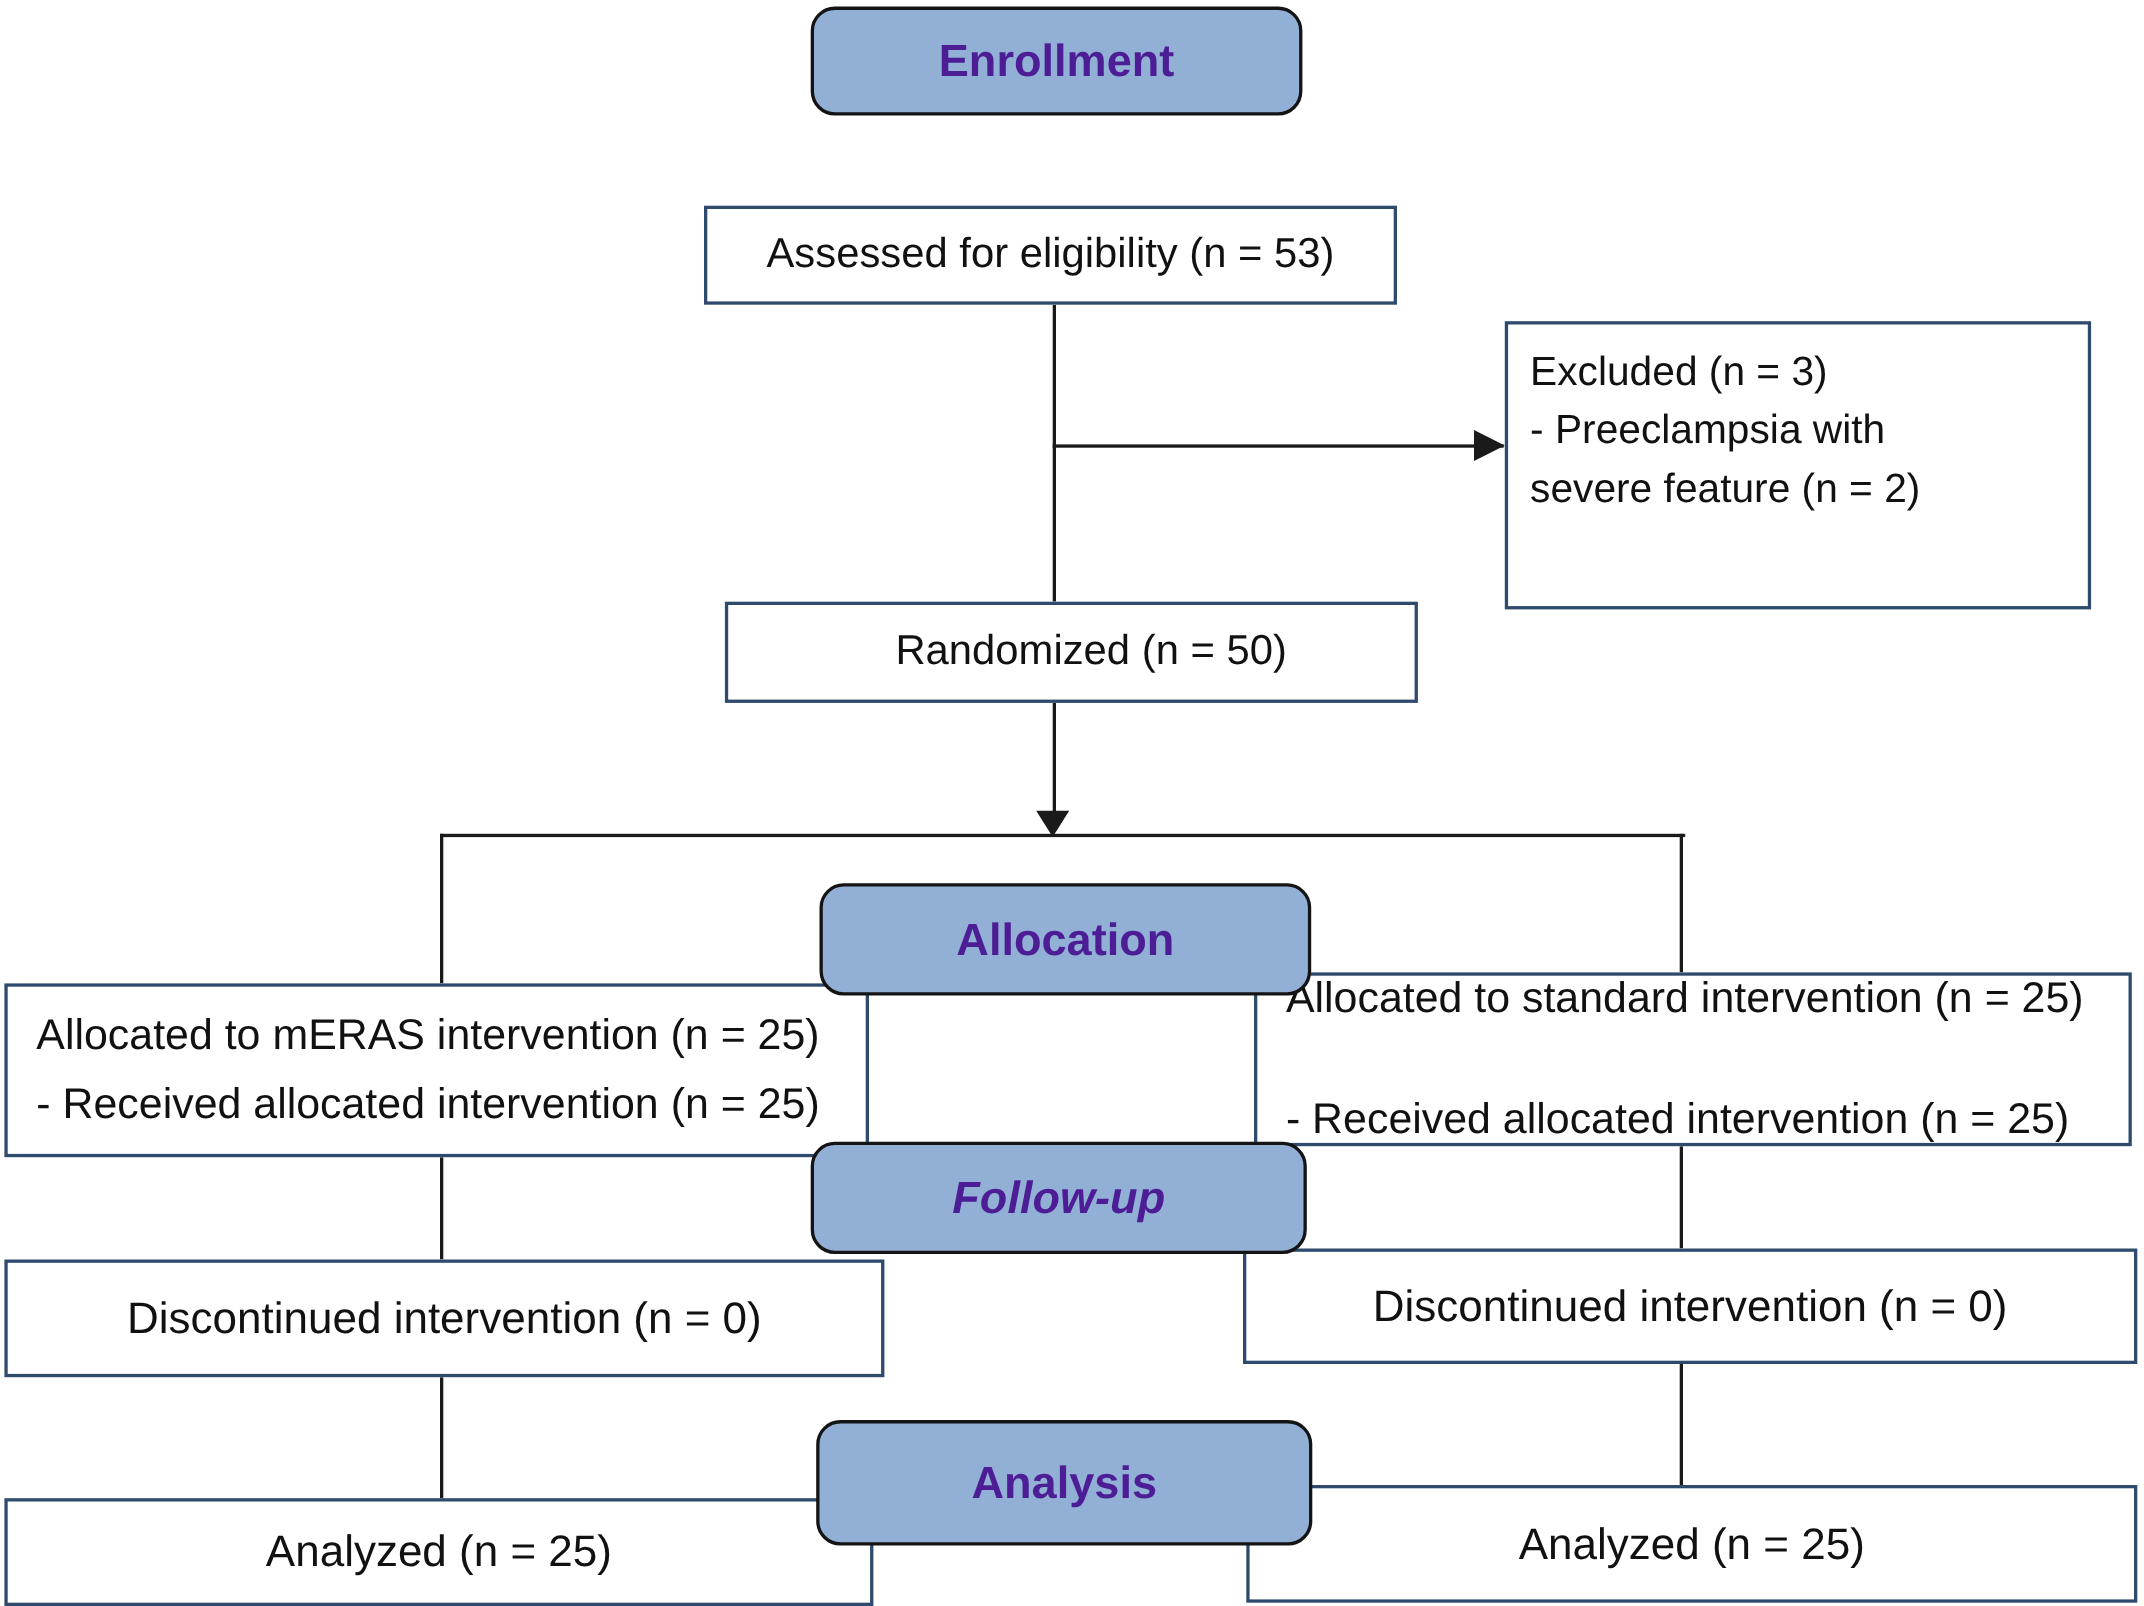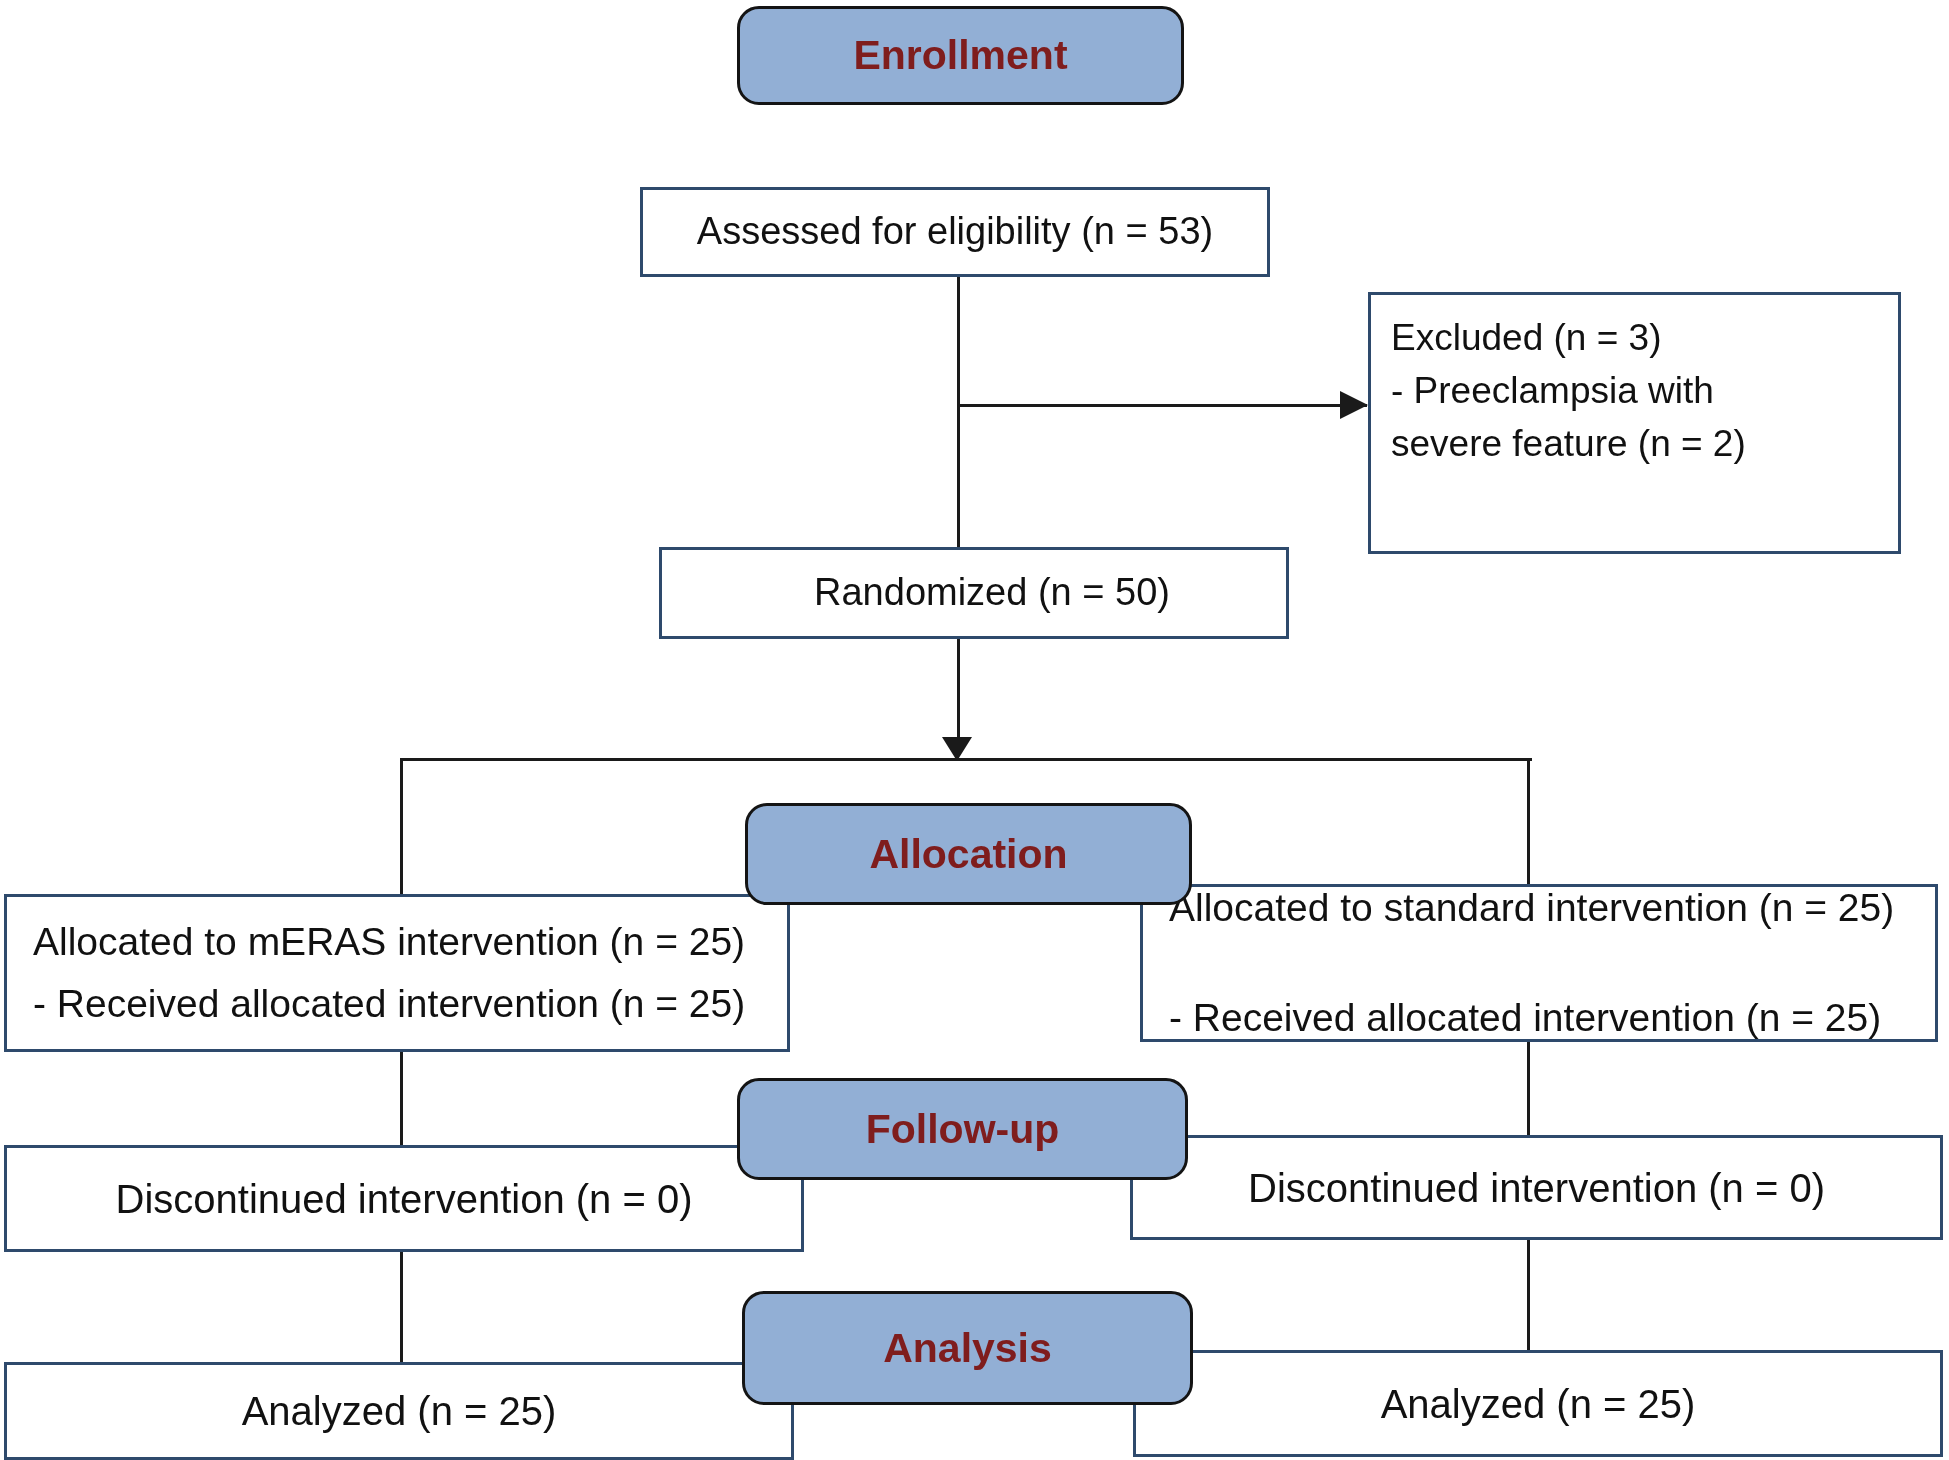--- a/index.html
+++ b/index.html
@@ -31,21 +31,21 @@
   }
   .wbox.centered{align-items:center;text-align:left;}
   .wbox.leftalign{align-items:flex-start;text-align:left;}
   
   .hbox{
     background:var(--header-fill);
     border:3px solid var(--header-border);
     border-radius:22px;
     z-index:3;
     display:flex;align-items:center;justify-content:center;
-    font-size:41px;font-weight:bold;color:#7f1d1d;
+    font-size:41px;font-weight:bold;color:#4c1d95;
   }
   
   .arrow-right-head{
     width:0;height:0;z-index:1;
     border-top:14px solid transparent;
     border-bottom:14px solid transparent;
     border-left:28px solid var(--line);
   }
   .arrow-down-head{
     width:0;height:0;z-index:1;
@@ -120,21 +120,21 @@
   </div>
 
   <div class="abs hbox" style="left:737px;top:6px;width:447px;height:99px;">
     <span>Enrollment</span>
   </div>
 
   <div class="abs hbox" style="left:745px;top:803px;width:447px;height:102px;">
     <span>Allocation</span>
   </div>
 
-  <div class="abs hbox" style="left:737px;top:1078px;width:451px;height:102px;">
+  <div class="abs hbox" style="left:737px;top:1038px;width:451px;height:102px;font-style:italic;">
     <span>Follow-up</span>
   </div>
 
   <div class="abs hbox" style="left:742px;top:1291px;width:451px;height:114px;">
     <span>Analysis</span>
   </div>
 
 </div>
 
 </body></html>

